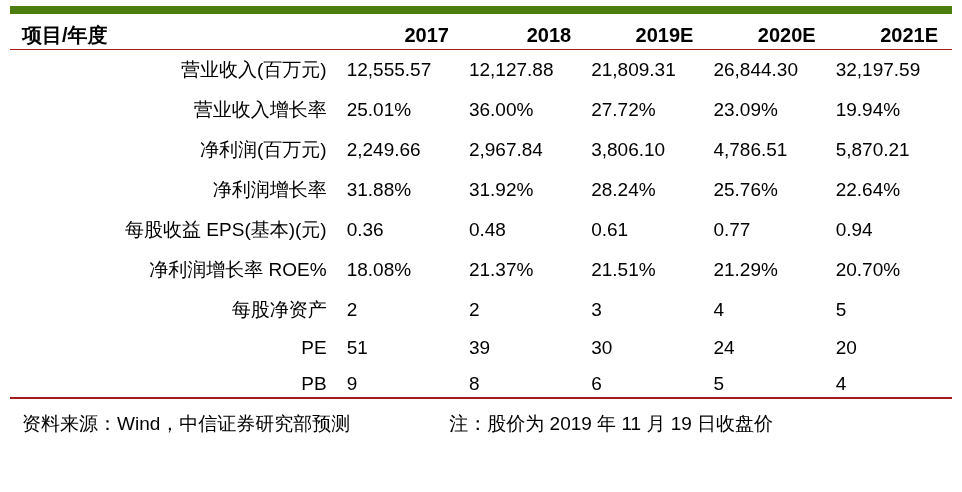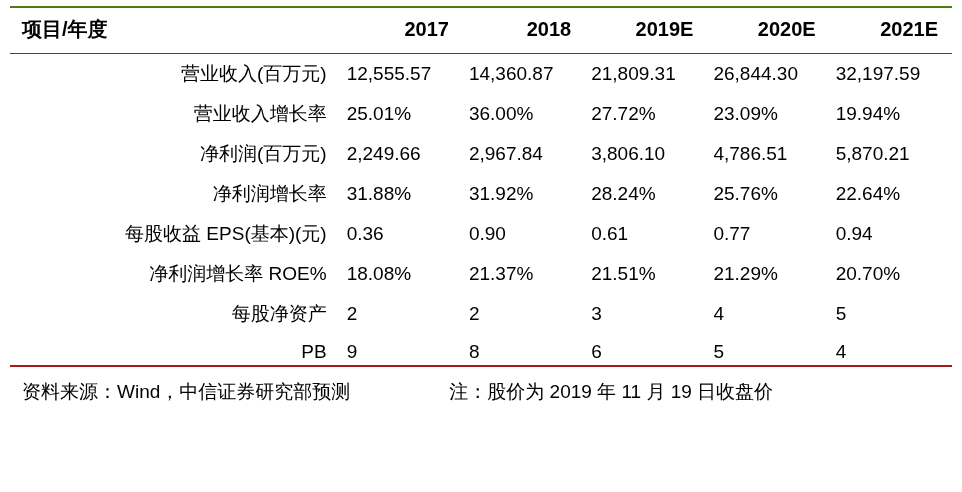--- a/index.html
+++ b/index.html
@@ -25,23 +25,23 @@
     width: 942px;
     border-collapse: collapse;
     table-layout: fixed;
     margin-top: 6px;
   }
   table.fin col.c-item { width: 330px; }
   table.fin col.c-val  { width: 122px; }
   table.fin thead th {
     font-size: 20px;
     font-weight: bold;
-    padding: 8px 14px 10px 6px;
+    padding: 8px 14px 0 6px;
     text-align: right;
-    border-top: 2px solid #4d7c0f;
+    border-top: 8px solid #4d7c0f;
     border-bottom: 1px solid #a61c1c;
     white-space: nowrap;
   }
   table.fin thead th.item {
     text-align: left;
     padding-left: 12px;
   }
   table.fin tbody td {
     font-size: 19px;
     padding: 7px 14px 7px 6px;
@@ -89,21 +89,21 @@
         <th>2018</th>
         <th>2019E</th>
         <th>2020E</th>
         <th>2021E</th>
       </tr>
     </thead>
     <tbody>
       <tr>
         <td class="item">营业收入(百万元)</td>
         <td>12,555.57</td>
-        <td>14,360.87</td>
+        <td>12,127.88</td>
         <td>21,809.31</td>
         <td>26,844.30</td>
         <td>32,197.59</td>
       </tr>
       <tr>
         <td class="item">营业收入增长率</td>
         <td>25.01%</td>
         <td>36.00%</td>
         <td>27.72%</td>
         <td>23.09%</td>
@@ -121,41 +121,49 @@
         <td class="item">净利润增长率</td>
         <td>31.88%</td>
         <td>31.92%</td>
         <td>28.24%</td>
         <td>25.76%</td>
         <td>22.64%</td>
       </tr>
       <tr>
         <td class="item">每股收益 EPS(基本)(元)</td>
         <td>0.36</td>
-        <td>0.90</td>
+        <td>0.48</td>
         <td>0.61</td>
         <td>0.77</td>
         <td>0.94</td>
       </tr>
       <tr>
         <td class="item">净利润增长率 ROE%</td>
         <td>18.08%</td>
         <td>21.37%</td>
         <td>21.51%</td>
         <td>21.29%</td>
         <td>20.70%</td>
       </tr>
       <tr>
         <td class="item">每股净资产</td>
         <td>2</td>
         <td>2</td>
         <td>3</td>
         <td>4</td>
         <td>5</td>
       </tr>
+      <tr>
+        <td class="item">PE</td>
+        <td>51</td>
+        <td>39</td>
+        <td>30</td>
+        <td>24</td>
+        <td>20</td>
+      </tr>
       <tr class="lastrow">
         <td class="item">PB</td>
         <td>9</td>
         <td>8</td>
         <td>6</td>
         <td>5</td>
         <td>4</td>
       </tr>
     </tbody>
   </table>

